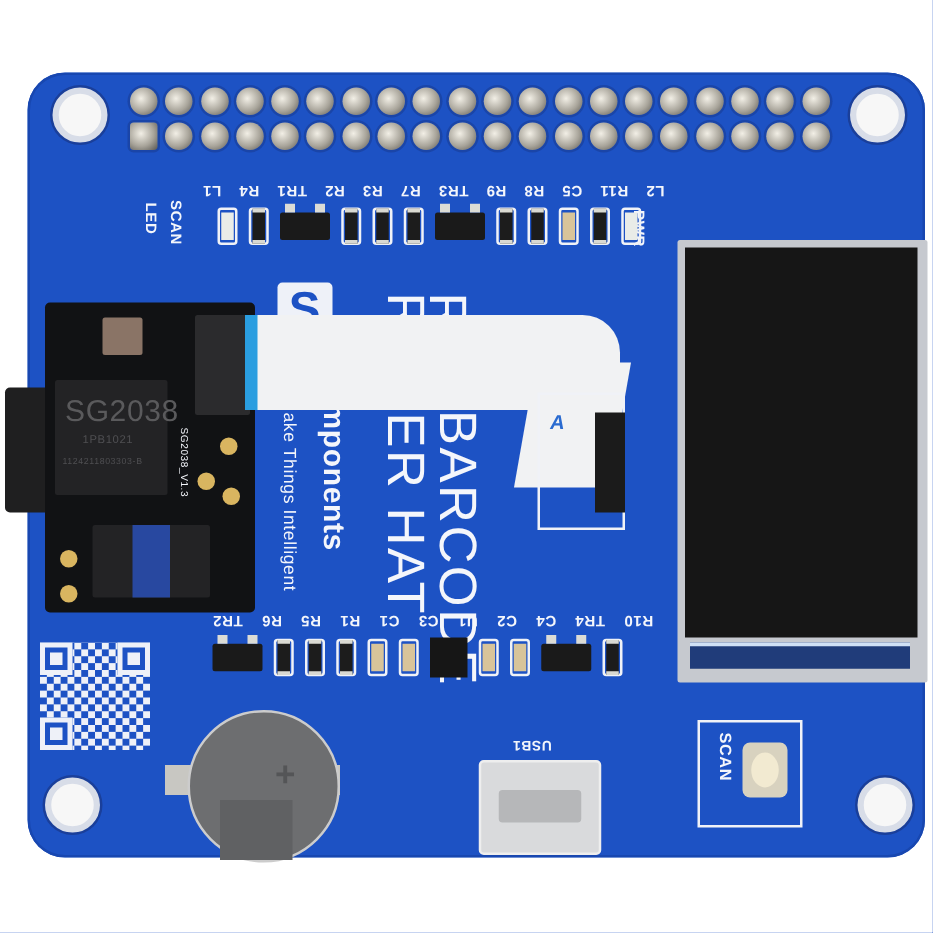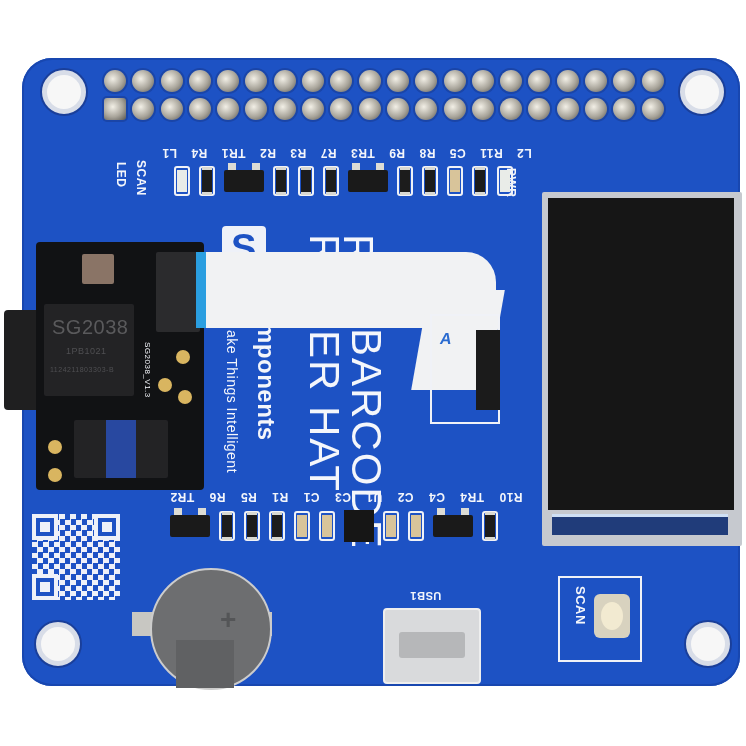--- a/index.html
+++ b/index.html
@@ -155,21 +155,21 @@
 <div class="silk" style="left:222px;top:226px;font-size:38px;background:#eef1f8;color:#1d52c4;width:44px;height:44px;text-align:center;line-height:44px;border-radius:4px;">S</div>
 <div class="silk" style="left:280px;top:322px;font-size:24px;transform:rotate(90deg);transform-origin:left top;">mponents</div>
 <div class="silk" style="left:240px;top:330px;font-size:14px;font-weight:normal;transform:rotate(90deg);transform-origin:left top;">ake Things Intelligent</div>
 <div class="silk big" style="left:382px;top:234px;transform:rotate(90deg);transform-origin:left top;">R</div>
 <div class="silk big" style="left:348px;top:234px;transform:rotate(90deg);transform-origin:left top;">R</div>
 <div class="silk big" style="left:390px;top:328px;transform:rotate(90deg);transform-origin:left top;">BARCODE</div>
 <div class="silk big" style="left:348px;top:330px;transform:rotate(90deg);transform-origin:left top;">ER HAT</div>
 
 <div class="module">
   <div class="chip" style="left:8px;top:62px;width:90px;height:92px;">
-    <div class="silk" style="left:8px;top:12px;font-size:20px;color:#5a5a5c;font-weight:normal;">SG2038</div>
+    <div class="silk" style="left:8px;top:12px;font-size:24px;color:#5a5a5c;font-weight:normal;">SG2038</div>
     <div class="silk" style="left:22px;top:42px;font-size:9px;color:#4f4f52;font-weight:normal;">1PB1021</div>
     <div class="silk" style="left:6px;top:62px;font-size:7px;color:#4f4f52;font-weight:normal;">1124211803303-B</div>
   </div>
   <div class="chip" style="left:46px;top:12px;width:32px;height:30px;background:#8a7466;"></div>
   <div class="chip" style="left:120px;top:10px;width:44px;height:80px;background:#2b2b2d;"></div>
   <div class="chip" style="left:38px;top:178px;width:94px;height:58px;">
     <div style="position:absolute;left:32px;top:0;width:30px;height:58px;background:#2848a0;"></div>
   </div>
   <div class="silk" style="left:116px;top:100px;font-size:8px;font-weight:normal;transform:rotate(90deg);transform-origin:left top;">SG2038_V1.3</div>
   <div style="position:absolute;left:140px;top:108px;width:14px;height:14px;border-radius:50%;background:#d9b560;"></div>

